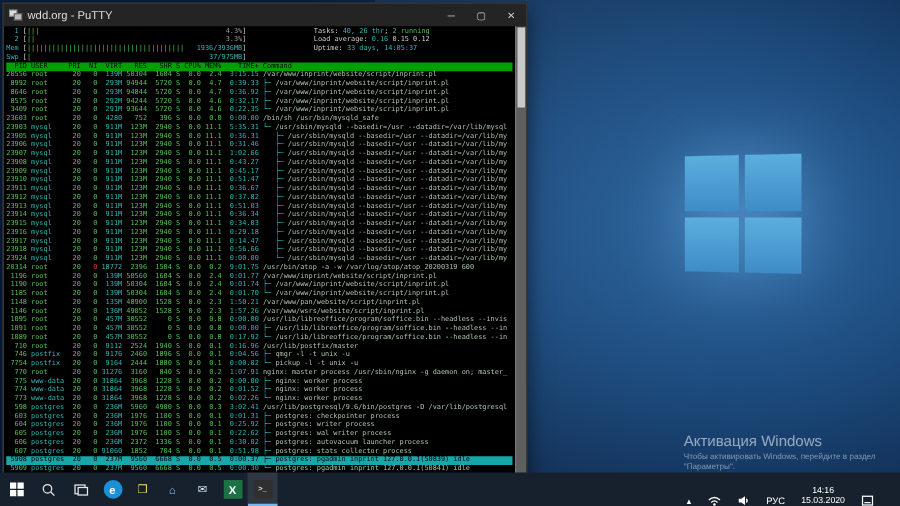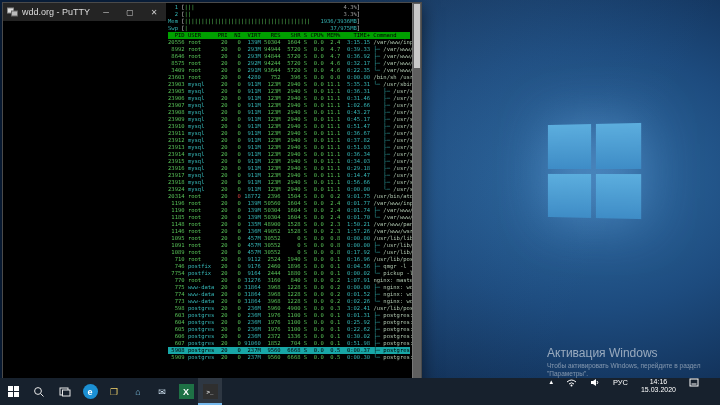--- a/index.html
+++ b/index.html
@@ -23,29 +23,29 @@
   
   .taskbar{position:absolute;left:0;bottom:0;width:720px;height:27px;background:#17212d;
     display:flex;align-items:stretch;z-index:9}
   .tbbtn{width:26px;display:flex;align-items:center;justify-content:center}
   .winlogo{width:11px;height:11px;display:grid;grid-template-columns:1fr 1fr;grid-template-rows:1fr 1fr;gap:1px}
   .winlogo i{background:#fff;display:block}
   .tbicon{width:24px;display:flex;align-items:center;justify-content:center}
   .tbicon.active{background:rgba(255,255,255,.10);box-shadow:inset 0 -2px 0 #76b9ed}
   .appglyph{width:15px;height:15px;display:flex;align-items:center;justify-content:center;
     font-size:9px;font-weight:bold}
-  .tray{margin-left:auto;display:flex;align-items:flex-start;gap:13px;padding:0 3px}
+  .tray{margin-left:auto;display:flex;align-items:flex-end;gap:13px;padding:0 3px}
   .chev{color:#fff;font-size:7px}
   .lang{font-size:7.5px;color:#fff}
   .clock{font-size:7px;color:#fff;text-align:center;line-height:8px}
   .sliver{width:4px;border-left:1px solid rgba(255,255,255,.25)}
 
   
   .putty{position:absolute;left:2px;top:2px;width:418px;height:389px;background:#000;
-    border:1px solid #4a4a4a;box-shadow:0 5px 16px rgba(0,0,0,.55);display:flex;flex-direction:row;z-index:5}
+    border:1px solid #4a4a4a;box-shadow:0 5px 16px rgba(0,0,0,.55);display:flex;flex-direction:column;z-index:5}
   .tbar{height:18px;background:#242424;display:flex;align-items:center;color:#ddd;
     font-size:9px;padding-left:4px;gap:4px;flex:none}
   .tbar .ctrls{margin-left:auto;display:flex;height:100%}
   .ctrl{width:24px;display:flex;align-items:center;justify-content:center;font-size:8px;color:#ccc}
   .term-wrap{flex:1;display:flex;overflow:hidden}
   .term{flex:1;padding:1px 2px;font:5.5px/7px "DejaVu Sans Mono",monospace;
     white-space:pre;color:#cfcfcf;display:flex;flex-direction:column;overflow:hidden}
   .scroll{width:8px;background:#5f5f5f;border-left:1px solid #777;position:relative;flex:none}
   .thumb{position:absolute;top:1px;left:1px;width:6px;height:64px;background:#c9c9c9}
 

